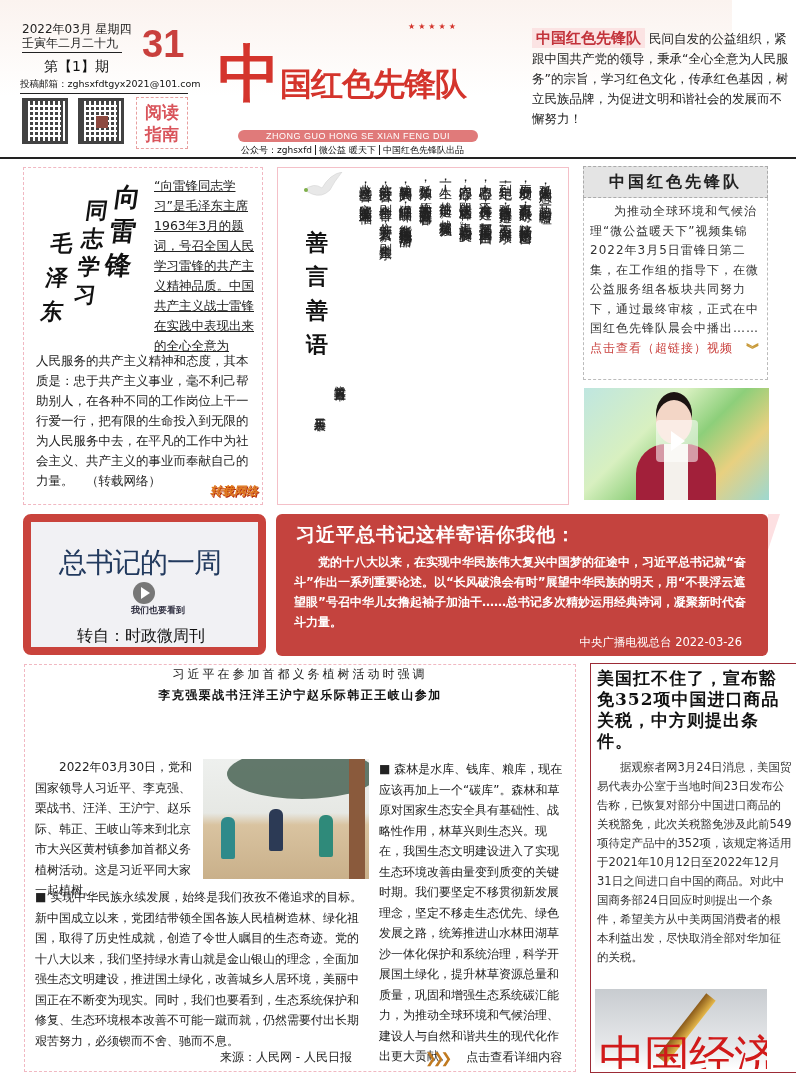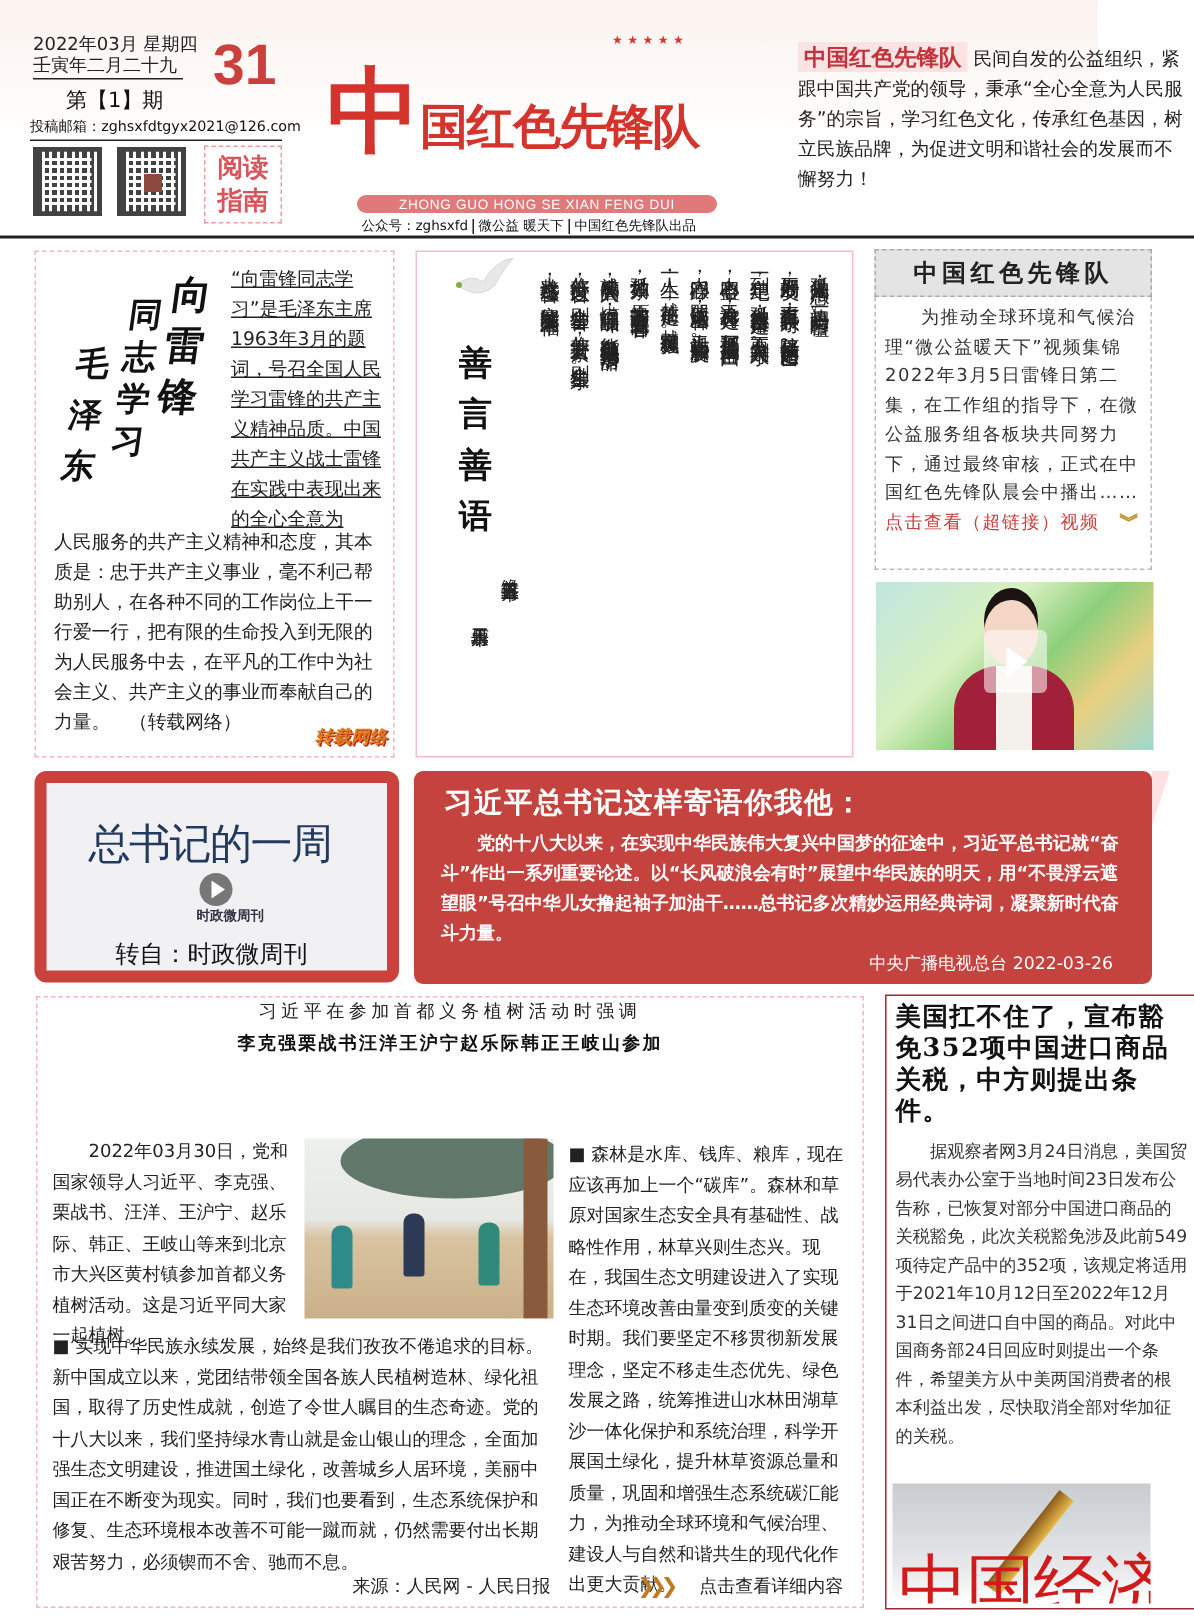--- a/index.html
+++ b/index.html
@@ -103,21 +103,21 @@
   .tree-kicker { text-align: center; font-size: 12px; letter-spacing: 3px; margin-top: 1px; color: #222; }
   .tree-headline { text-align: center; font-size: 17px; font-weight: bold; line-height: 22px; color: #111; padding: 0 8px; }
   .tree-sub { text-align: center; font-size: 12px; font-weight: bold; letter-spacing: 1.5px; margin-top: 4px; color: #111; }
   .tree-p1 { position: absolute; left: 10px; top: 92px; width: 165px; font-size: 12px; line-height: 20.5px; color: #222; text-indent: 2em; }
   .tree-photo { position: absolute; left: 178px; top: 94px; width: 166px; height: 120px; overflow: hidden;
     background: linear-gradient(180deg, #eef0ee 0%, #e6e8e4 45%, #d9c3a0 55%, #c9b08a 100%); }
   .pine { position: absolute; left: 24px; top: -10px; width: 150px; height: 50px; border-radius: 50%; background: #3e5a4a; opacity: .8; }
   .trunk { position: absolute; left: 146px; top: 0; width: 16px; height: 120px; background: #8a5a3c; }
   .person { position: absolute; width: 14px; height: 42px; border-radius: 6px 6px 2px 2px; }
   .tree-p2 { position: absolute; left: 10px; top: 222px; width: 334px; font-size: 12px; line-height: 20.5px; color: #222; }
-  .tree-source { position: absolute; left: 210px; top: 384px; font-size: 12px; color: #222; }
+  .tree-source { position: absolute; left: 195px; top: 384px; font-size: 12px; color: #222; }
   .tree-right { position: absolute; left: 354px; top: 94px; width: 190px; font-size: 12px; line-height: 20.5px; color: #222; }
   .tree-more { position: absolute; left: 400px; top: 384px; font-size: 12px; color: #222; display: flex; align-items: center; gap: 18px; }
   .chev-right { color: #c07a20; font-weight: bold; font-size: 14px; letter-spacing: -4px; }
 
   
   .tariff { position: absolute; left: 590px; top: 663px; width: 209px; height: 410px; border: 1px solid #9c2b36; padding: 4px 6px; }
   .tariff-title { font-family: "DejaVu Serif", serif; font-weight: bold; font-size: 17px; line-height: 21px; color: #111; letter-spacing: 1px; }
   .tariff-body { font-size: 11.5px; line-height: 19px; color: #333; margin-top: 6px; text-indent: 2em; }
   .econ-img { position: absolute; left: 4px; top: 325px; width: 172px; height: 80px; overflow: hidden;
     background: linear-gradient(180deg, #c8ccd0 0%, #e6e8ea 70%, #fff 100%); }
@@ -128,21 +128,21 @@
 </head>
 <body>
 
 <div class="masthead">
   <div class="date-block">
     <div class="date-l1">2022年03月 星期四</div>
     <div class="date-l2">壬寅年二月二十九</div>
   </div>
   <div class="day-num">31</div>
   <div class="issue">第【1】期</div>
-  <div class="email">投稿邮箱：zghsxfdtgyx2021@126.com</div>
+  <div class="email">投稿邮箱：zghsxfdtgyx2021@101.com</div>
   <div class="qr qr1"></div>
   <div class="qr qr2">
       <span class="qr-center"></span>
     </div>
   <div class="read-guide">阅读指南</div>
 
   <div class="logo">
     <div class="stars">★★★★★</div>
     <div class="logo-text">
       <span class="logo-big">中</span><span class="logo-small">国红色先锋队</span>
@@ -207,21 +207,21 @@
 <div class="video-thumb">
   <div class="anchor-body"></div>
   <div class="anchor-shirt"></div>
   <div class="anchor-face"></div>
   <div class="play-btn"></div>
 </div>
 
 <div class="summary-video">
   <div class="sv-title">总书记的一周</div>
   <div class="sv-play"></div>
-  <div class="sv-logo">时政微周刊</div>
+  <div class="sv-logo">我们也要看到</div>
   <div class="sv-source">转自：时政微周刊</div>
 </div>
 
 <div class="xi-box">
   <div class="xi-title">习近平总书记这样寄语你我他：</div>
   <div class="xi-body">党的十八大以来，在实现中华民族伟大复兴中国梦的征途中，习近平总书记就“奋斗”作出一系列重要论述。以“长风破浪会有时”展望中华民族的明天，用“不畏浮云遮望眼”号召中华儿女撸起袖子加油干……总书记多次精妙运用经典诗词，凝聚新时代奋斗力量。</div>
   <div class="xi-source">中央广播电视总台 2022-03-26</div>
 </div>
 <div class="xi-tri"></div>
 

